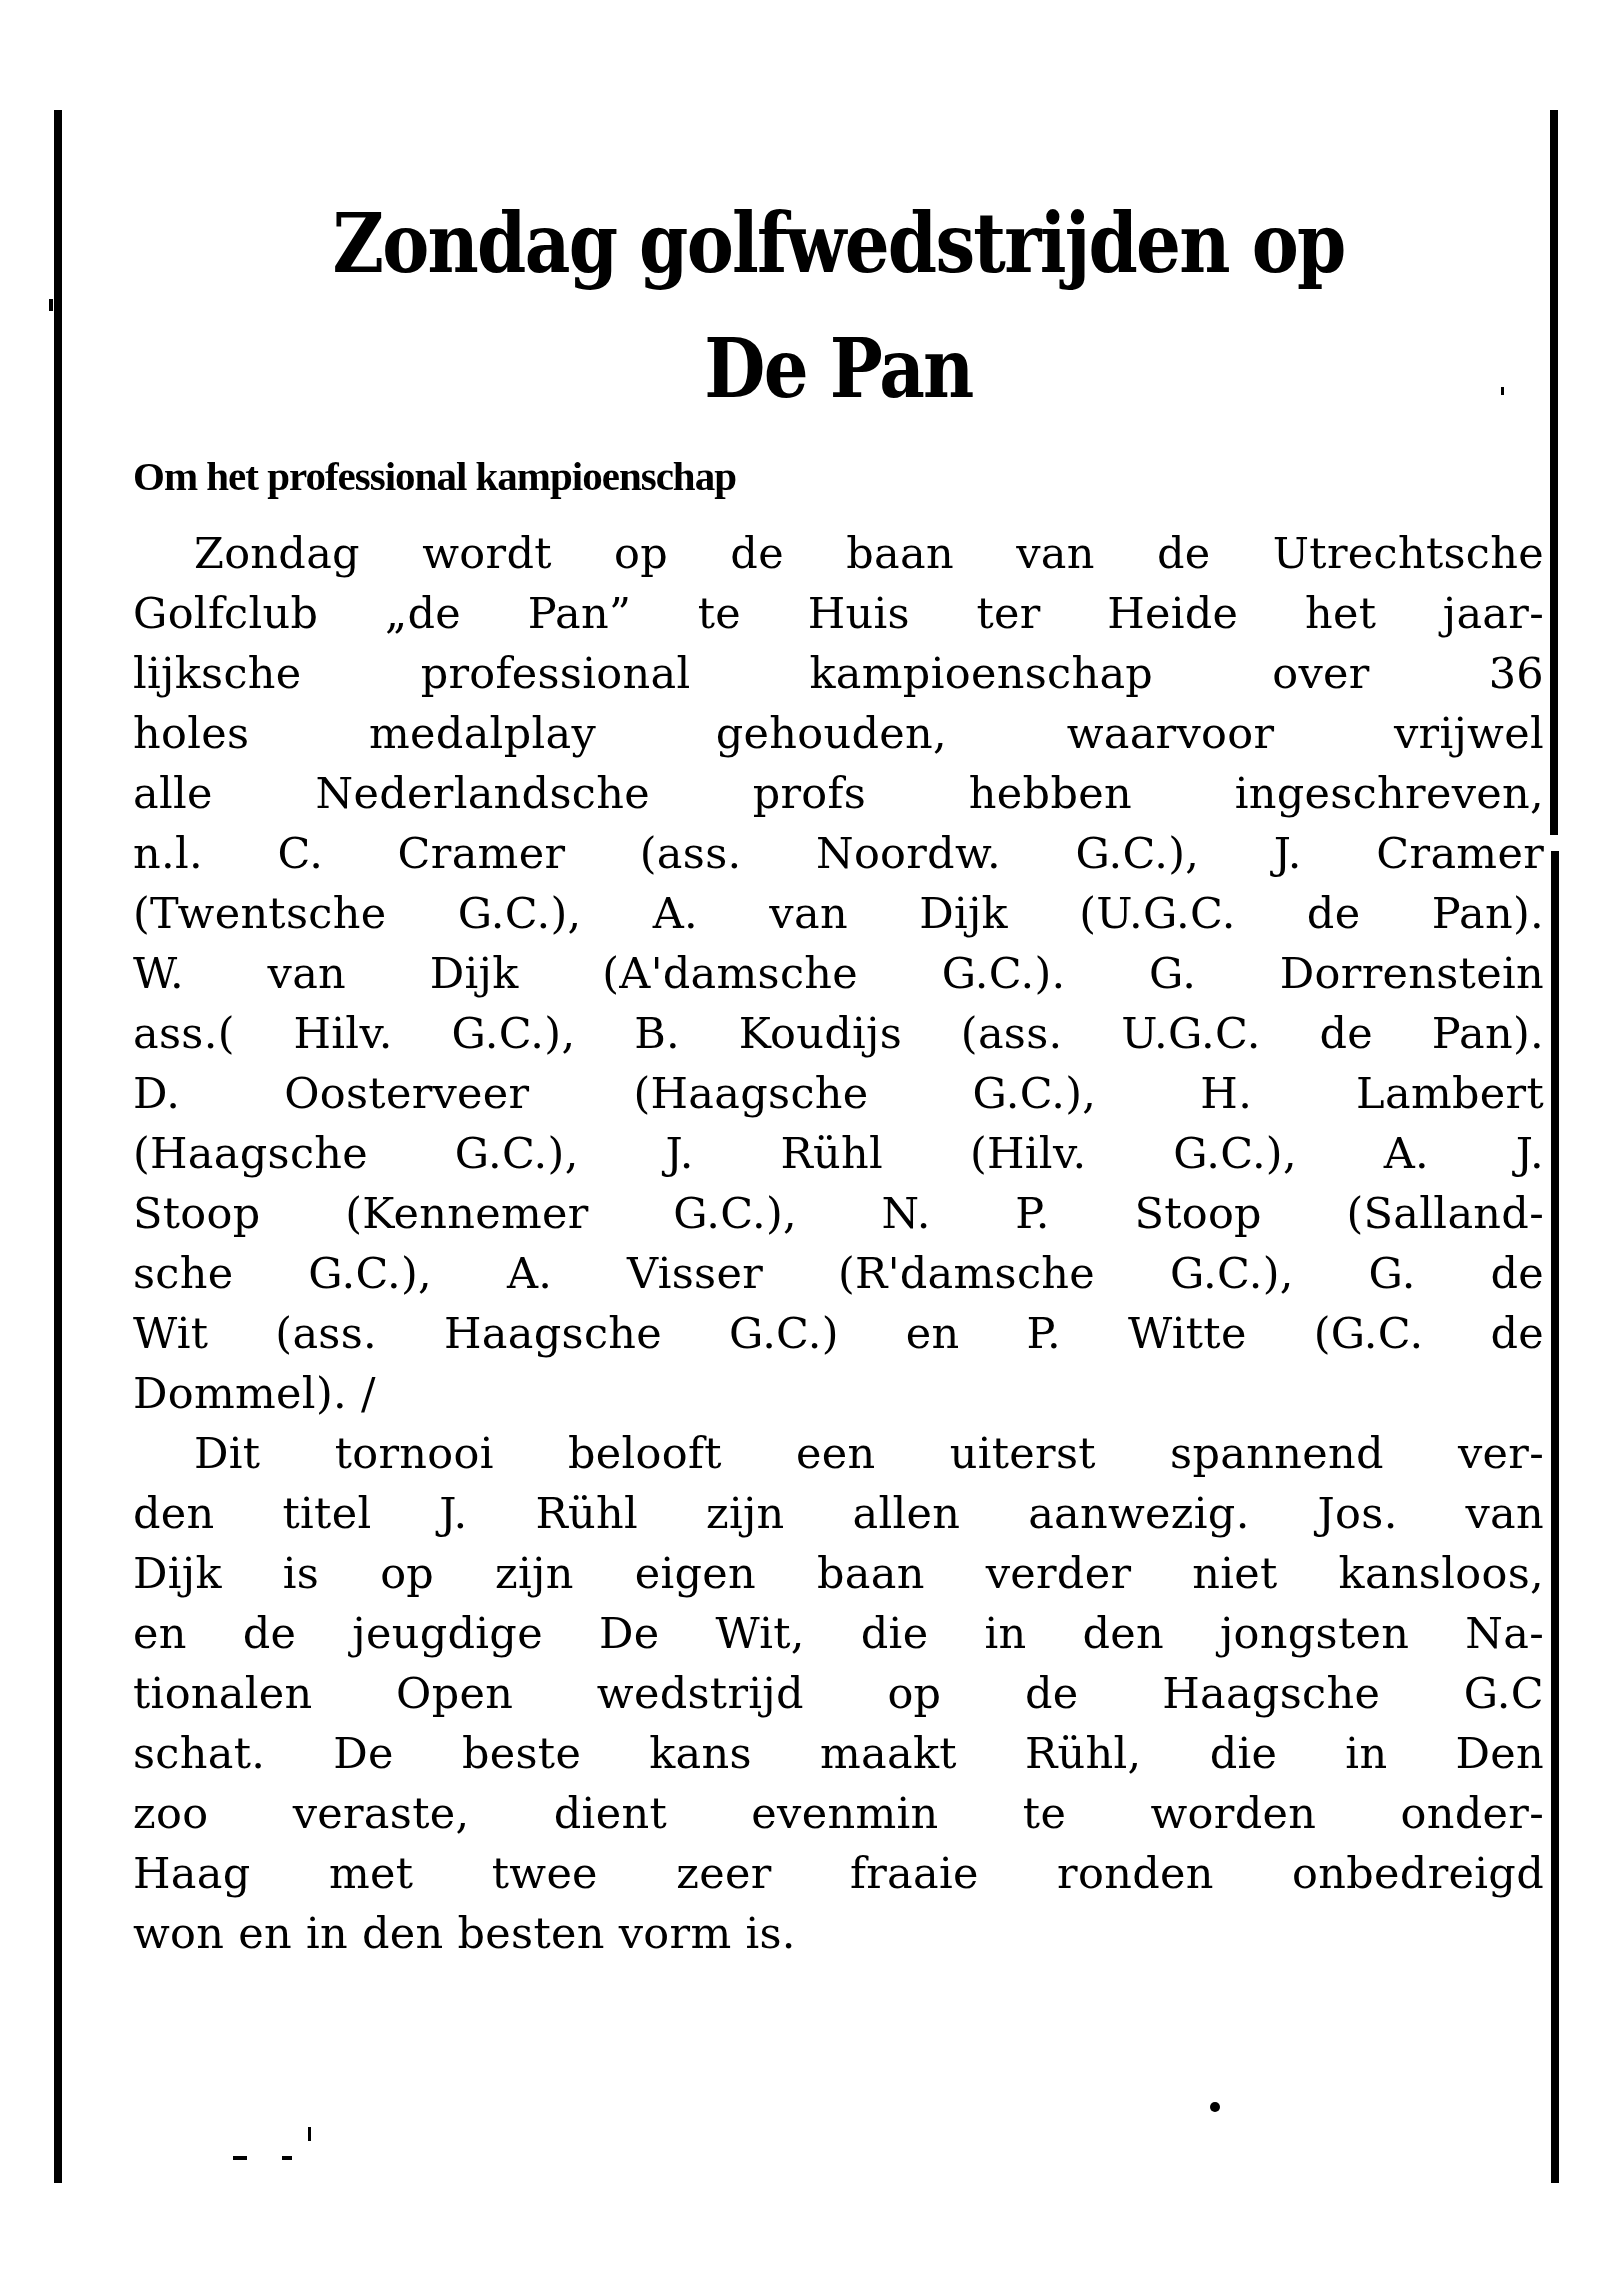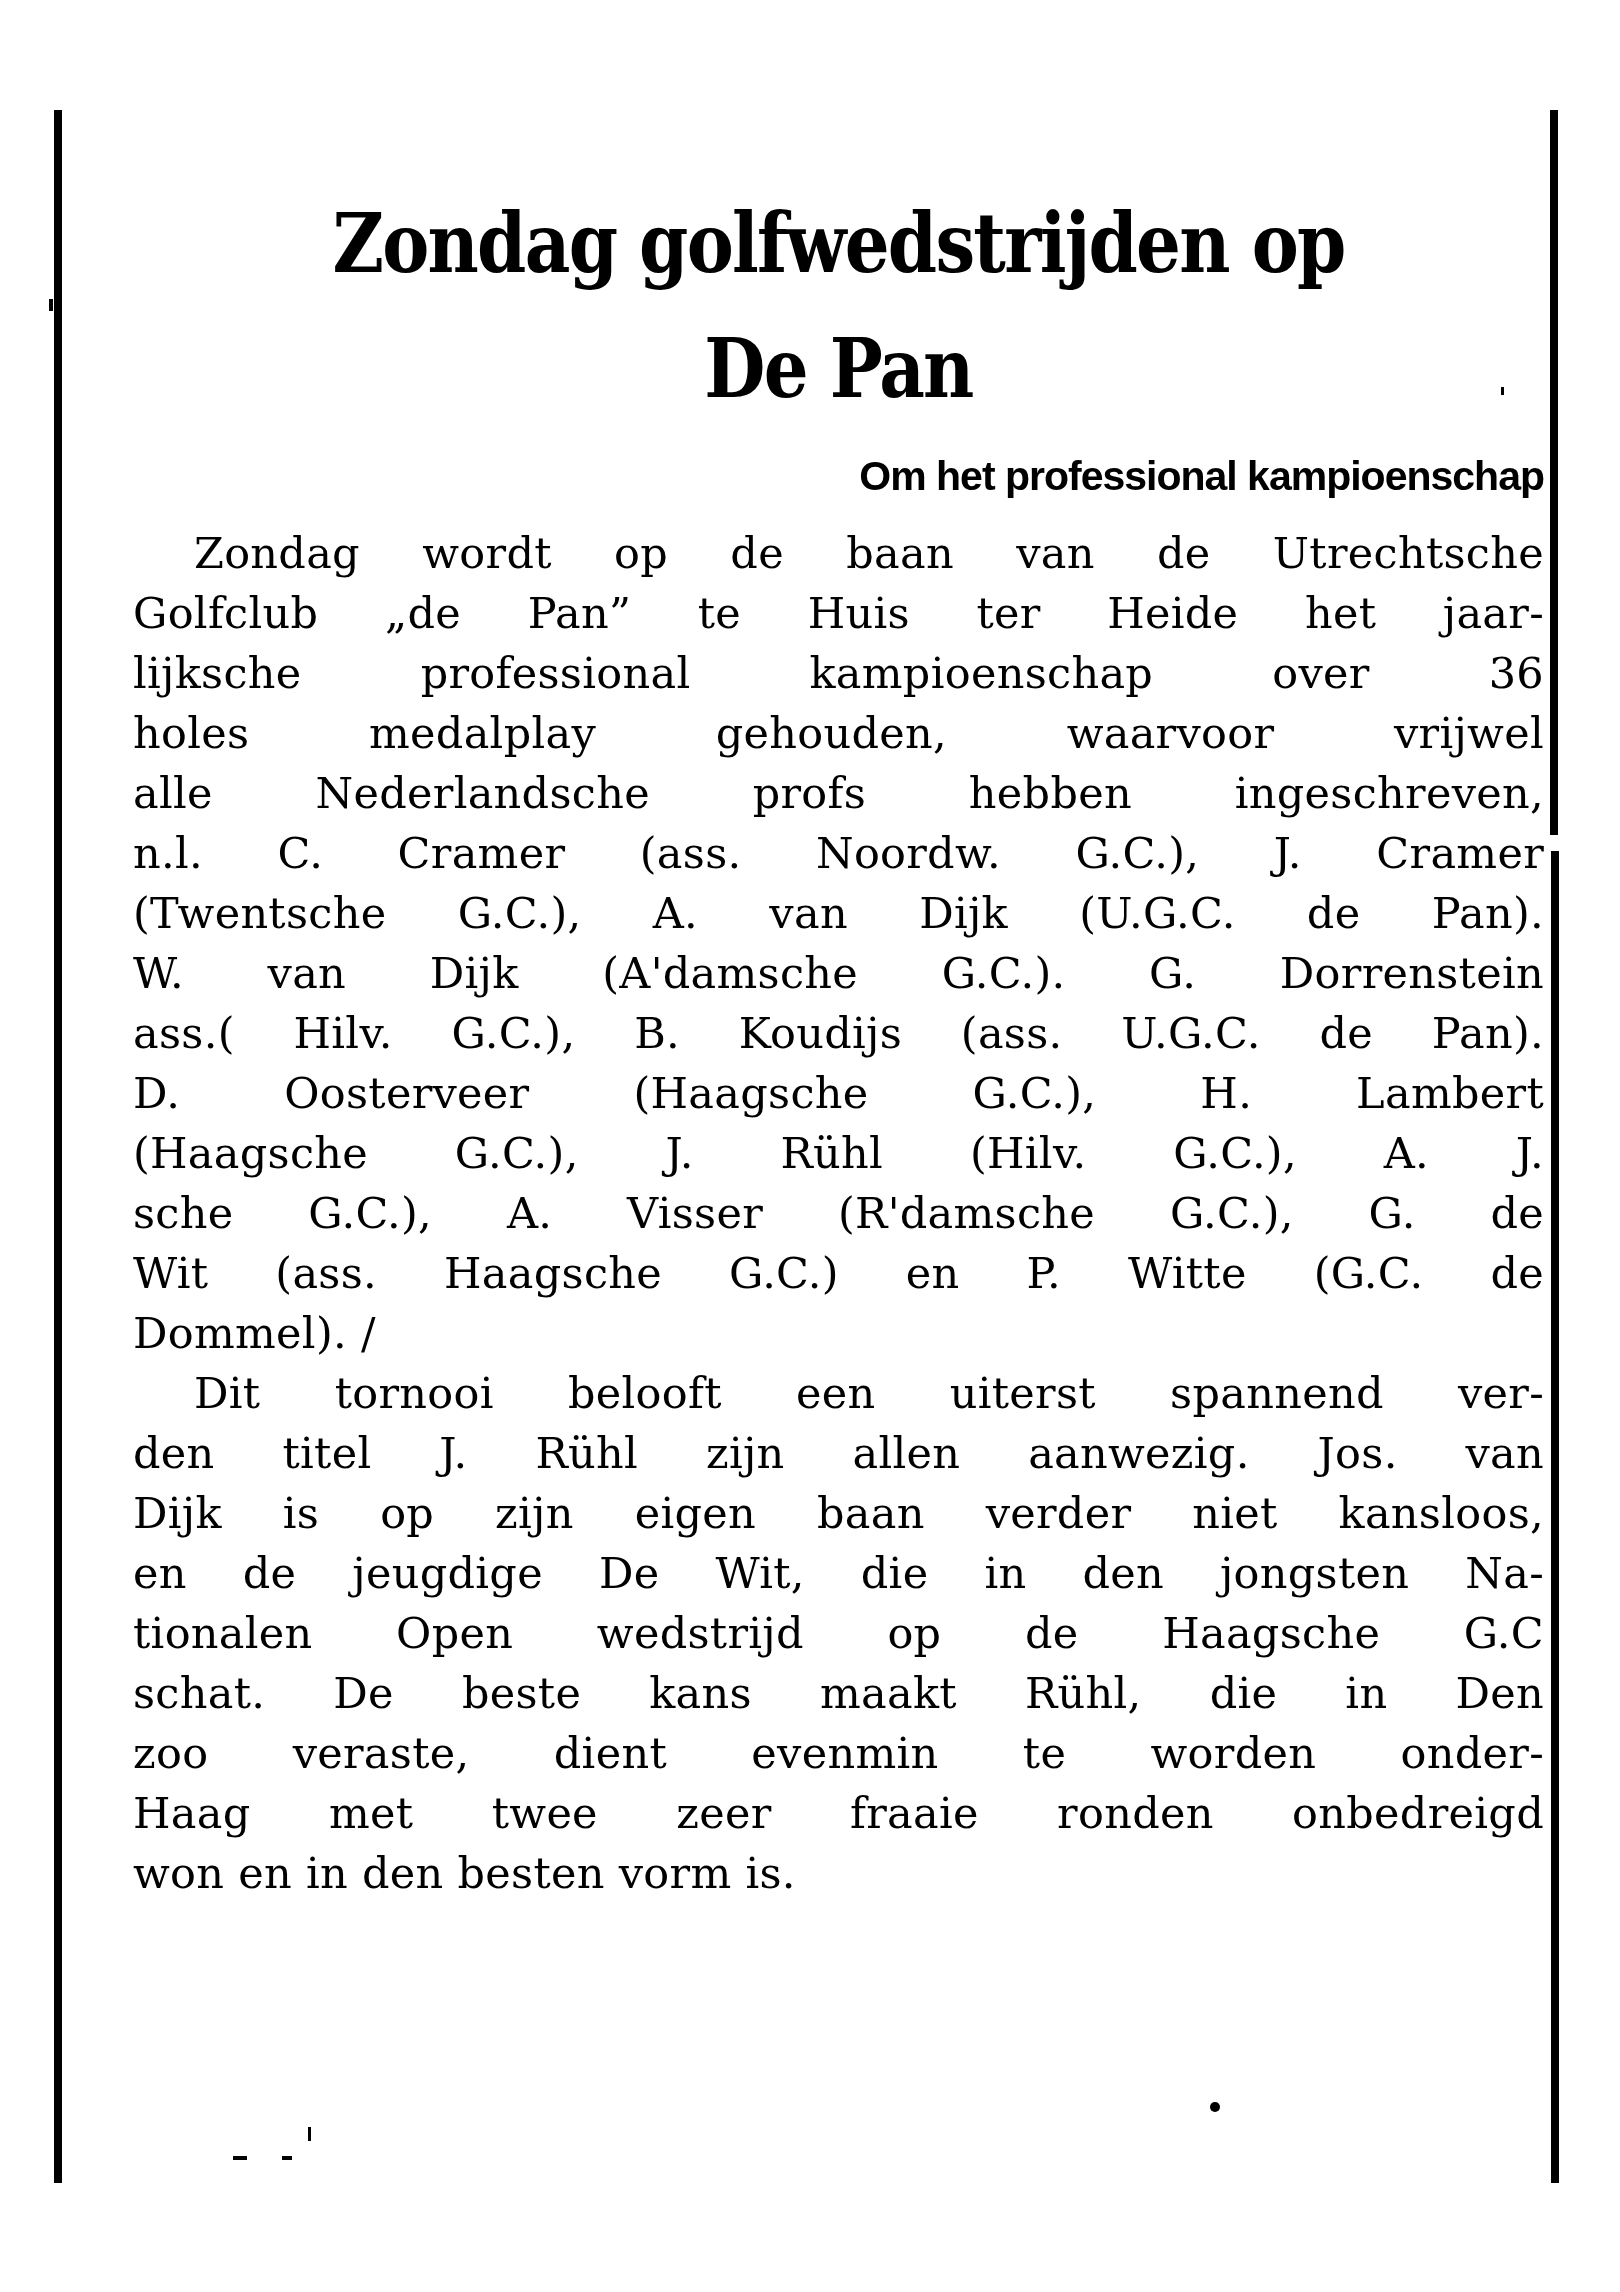--- a/index.html
+++ b/index.html
@@ -37,22 +37,22 @@
       font-family: "DejaVu Serif", serif;
       font-weight: bold;
       font-size: 82px;
       line-height: 125px;
       letter-spacing: -2px;
       transform: scaleX(0.86);
       transform-origin: center;
     }
     .subheadline {
       margin: 15.7px 0 17.6px 0;
-      text-align: right;
-      font-family: Liberation Sans, sans-serif;
+      text-align: left;
+      font-family: Liberation Serif, serif;
       font-weight: bold;
       font-size: 41px;
       line-height: 59px;
       letter-spacing: -1px;
     }
     .para {
       margin: 0;
       font-family: "DejaVu Serif", serif;
       font-weight: normal;
       font-size: 43px;
@@ -99,20 +99,21 @@
     <span class="line">Golfclub „de Pan” te Huis ter Heide het jaar-</span>
     <span class="line">lijksche professional kampioenschap over 36</span>
     <span class="line">holes medalplay gehouden, waarvoor vrijwel</span>
     <span class="line">alle Nederlandsche profs hebben ingeschreven,</span>
     <span class="line">n.l. C. Cramer (ass. Noordw. G.C.), J. Cramer</span>
     <span class="line">(Twentsche G.C.), A. van Dijk (U.G.C. de Pan).</span>
     <span class="line">W. van Dijk (A'damsche G.C.). G. Dorrenstein</span>
     <span class="line">ass.( Hilv. G.C.), B. Koudijs (ass. U.G.C. de Pan).</span>
     <span class="line">D. Oosterveer (Haagsche G.C.), H. Lambert</span>
     <span class="line">(Haagsche G.C.), J. Rühl (Hilv. G.C.), A. J.</span>
+    <span class="line">Stoop (Kennemer G.C.), N. P. Stoop (Salland-</span>
     <span class="line">sche G.C.), A. Visser (R'damsche G.C.), G. de</span>
     <span class="line">Wit (ass. Haagsche G.C.) en P. Witte (G.C. de</span>
     <span class="line last">Dommel). /</span>
   </p>
 
   <p class="para">
     <span class="line indent">Dit tornooi belooft een uiterst spannend ver-</span>
     <span class="line">den titel J. Rühl zijn allen aanwezig. Jos. van</span>
     <span class="line">Dijk is op zijn eigen baan verder niet kansloos,</span>
     <span class="line">en de jeugdige De Wit, die in den jongsten Na-</span>

